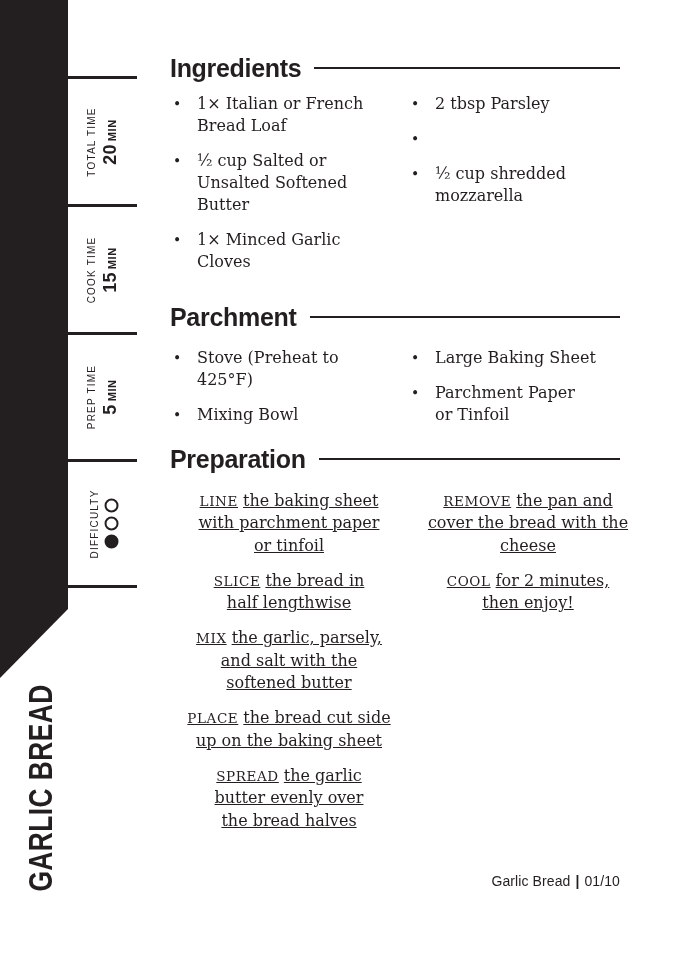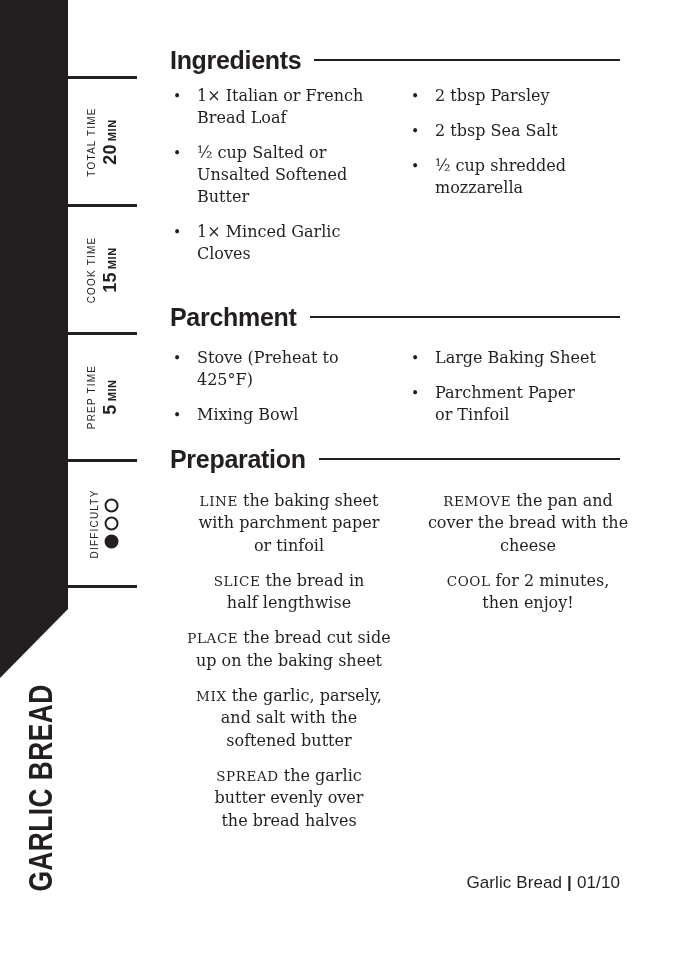--- a/index.html
+++ b/index.html
@@ -82,37 +82,37 @@
     font-family:"DejaVu Serif",serif;
     font-size:16px;line-height:22px;
   }
   ul.blist li:last-child{margin-bottom:0;}
   .b{padding-left:3px;font-size:14px;line-height:22px;}
   .t{white-space:pre-line;}
 
   .steps p.step{
     margin:0 0 13px 0;
     font-family:"DejaVu Serif",serif;
-    font-size:16px;line-height:22.3px;
+    font-size:16px;line-height:22.3px;text-decoration:underline;
   }
   .steps p.step:last-child{margin-bottom:0;}
   .kw{font-size:13.5px;letter-spacing:0.6px;margin-right:5px;}
   .rest{white-space:pre-line;}
 
-  #sec-ingredients{top:46px;}
+  #sec-ingredients{top:54px;}
   #sec-equipment{top:303px;}
   #sec-preparation{top:445px;text-align:center;}
   #sec-ingredients .cols{margin-top:11px;}
   #sec-equipment .cols{margin-top:16px;}
   #sec-preparation .cols{margin-top:17px;}
 
   
   .footer{
     position:absolute;top:873px;right:63px;
-    font-size:17px;letter-spacing:0.1px;color:#231f20;
+    font-size:14px;letter-spacing:0.1px;color:#231f20;
   }
   .footer .sep{font-weight:700;margin:0 5px;}
 </style>
 </head>
 <body>
 
 <div class="page">
 
   <div class="black-bar"></div>
 
@@ -182,21 +182,20 @@
 Cloves</span>
           </li>
       </ul>
       <ul class="blist">
         <li>
             <span class="b">•</span>
             <span class="t">2 tbsp Parsley</span>
           </li>
         <li>
             <span class="b">•</span>
-            <span class="t">2 tbsp Sea Salt</span>
           </li>
         <li>
             <span class="b">•</span>
             <span class="t">½ cup shredded
 mozzarella</span>
           </li>
       </ul>
     </div>
   </div>
 
@@ -236,25 +235,25 @@
       <h2>Preparation</h2>
       <div class="rule"></div>
     </div>
     <div class="cols">
       <div class="steps">
         <p class="step"><span class="kw">LINE</span><span class="rest">the baking sheet
 with parchment paper
 or tinfoil</span></p>
         <p class="step"><span class="kw">SLICE</span><span class="rest">the bread in
 half lengthwise</span></p>
-        <p class="step"><span class="kw">PLACE</span><span class="rest">the bread cut side
-up on the baking sheet</span></p>
         <p class="step"><span class="kw">MIX</span><span class="rest">the garlic, parsely,
 and salt with the
 softened butter</span></p>
+        <p class="step"><span class="kw">PLACE</span><span class="rest">the bread cut side
+up on the baking sheet</span></p>
         <p class="step"><span class="kw">SPREAD</span><span class="rest">the garlic
 butter evenly over
 the bread halves</span></p>
       </div>
       <div class="steps">
         <p class="step"><span class="kw">REMOVE</span><span class="rest">the pan and
 cover the bread with the
 cheese</span></p>
         <p class="step"><span class="kw">COOL</span><span class="rest">for 2 minutes,
 then enjoy!</span></p>

